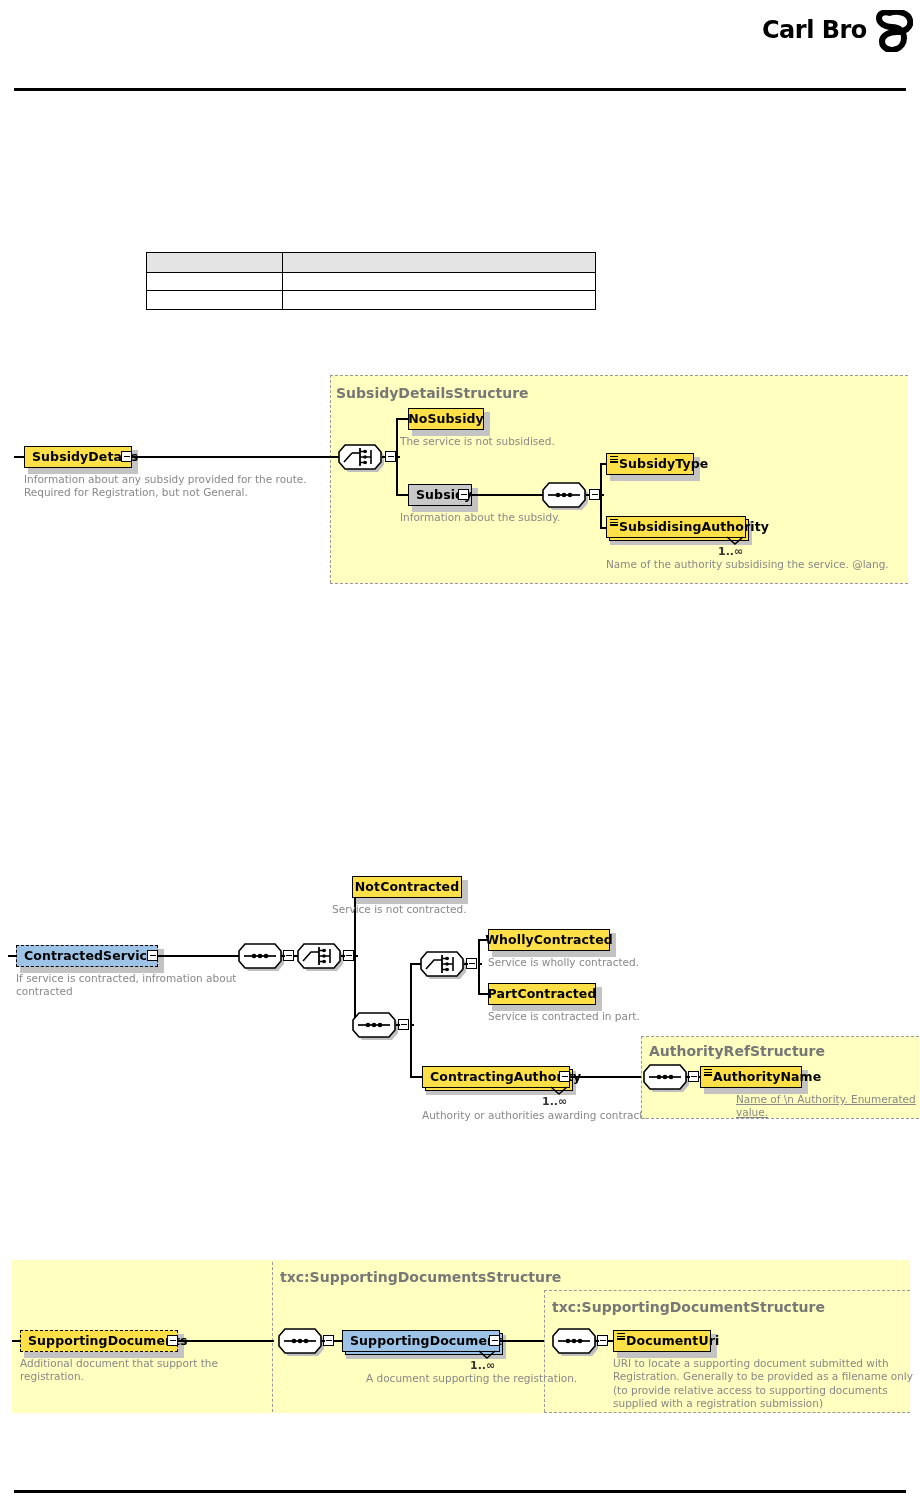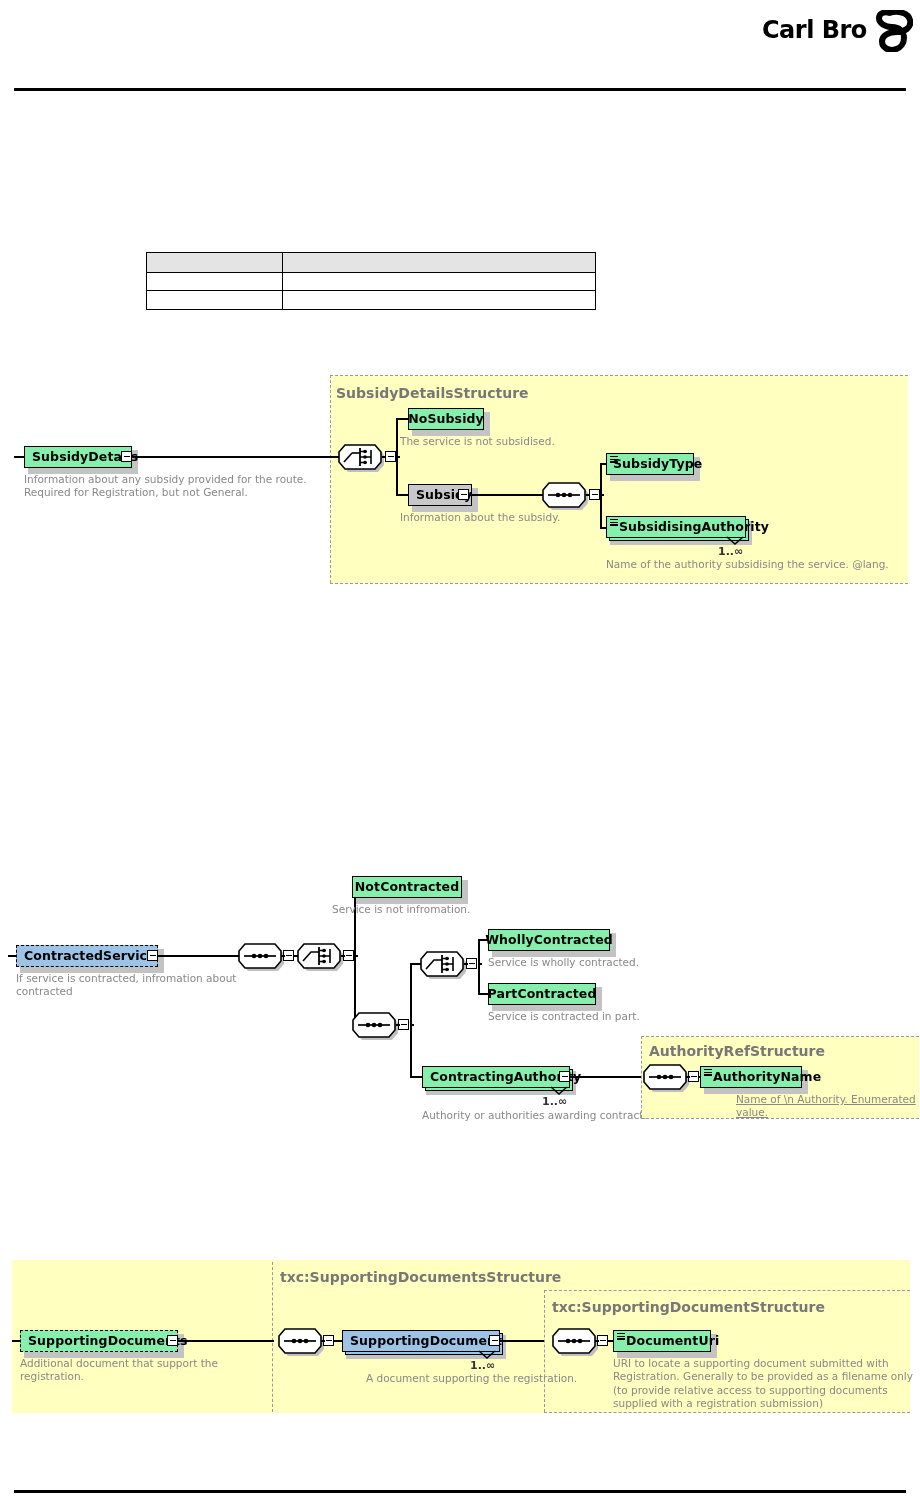--- a/index.html
+++ b/index.html
@@ -33,21 +33,21 @@
 
   
   .diagram{position:absolute;}
   .grp{position:absolute;background:#ffffc0;box-sizing:border-box;}
   .grplbl{position:absolute;font-size:14px;font-weight:bold;color:#777;
           font-family:"DejaVu Sans","Liberation Sans",sans-serif;white-space:nowrap;}
   .vdash{position:absolute;width:0;border-left:1.6px dashed #999;}
   .hdash{position:absolute;height:0;border-top:1.6px dashed #999;}
 
   
-  .ebox{position:absolute;box-sizing:border-box;border:1.6px solid #000;background:#86efac;
+  .ebox{position:absolute;box-sizing:border-box;border:1.6px solid #000;background:#fde047;
         display:flex;align-items:center;height:22px;padding:0 7px;white-space:nowrap;}
   .ebox span.lbl{font-size:12.5px;font-weight:bold;color:#000;letter-spacing:0.1px;
         font-family:"DejaVu Sans","Liberation Sans",sans-serif;line-height:1;}
   .ebox.dashed{border:1.6px dashed #000;}
   .ebox.blue{background:#9dc3e6;}
   .ebox.gray{background:#c8c8c8;}
   .eshadow{position:absolute;background:#c3c3c3;}
 
   
   .tick{position:absolute;left:3px;top:2px;width:8px;height:7px;}
@@ -178,21 +178,21 @@
   <div class="exp" style="left:589px;top:489px;"></div>
   <div class="ln lnh" style="left:586px;top:494px;width:4px;"></div>
 
   <div class="ln lnv" style="left:600px;top:463px;height:64px;"></div>
   <div class="ln lnh" style="left:600px;top:463px;width:8px;"></div>
   <div class="ln lnh" style="left:600px;top:527px;width:8px;"></div>
   <div class="ln lnh" style="left:600px;top:494px;width:4px;"></div>
 
   <div class="eshadow" style="left:610px;top:475px;width:90px;height:6px;"></div>
   <div class="eshadow" style="left:694px;top:457px;width:6px;height:22px;"></div>
-  <div class="ebox" style="left:606px;top:453px;width:88px;padding-left:6px;">
+  <div class="ebox" style="left:606px;top:453px;width:88px;padding-left:12px;">
     <span class="tick">
         <i></i>
         <i></i>
         <i></i>
       </span>
     <span class="lbl">SubsidyType</span>
   </div>
 
   <div class="eshadow" style="left:610px;top:539px;width:142px;height:6px;"></div>
   <div class="eshadow" style="left:746px;top:521px;width:6px;height:22px;"></div>
@@ -261,21 +261,21 @@
   <div class="ln lnv" style="left:354px;top:886px;height:140px;"></div>
   <div class="ln lnh" style="left:354px;top:886px;width:16px;"></div>
   <div class="ln lnh" style="left:354px;top:1024px;width:16px;"></div>
   <div class="ln lnh" style="left:354px;top:955px;width:4px;"></div>
 
   <div class="eshadow" style="left:356px;top:898px;width:112px;height:6px;"></div>
   <div class="eshadow" style="left:462px;top:880px;width:6px;height:22px;"></div>
   <div class="ebox" style="left:352px;top:876px;width:110px;justify-content:center;">
     <span class="lbl">NotContracted</span>
   </div>
-  <div class="note" style="left:332px;top:903px;width:250px;">Service is not infromation.</div>
+  <div class="note" style="left:332px;top:903px;width:250px;">Service is not contracted.</div>
 
   <div class="comp" style="left:352px;top:1012px;">
     <svg class="cshadow" viewBox="0 0 44 26">
         <polygon points="7,1 37,1 43,8 43,18 37,25 7,25 1,18 1,8" fill="#c0c0c0"></polygon>
       </svg>
     <svg class="oct" viewBox="0 0 44 26">
       <polygon points="7,1 37,1 43,8 43,18 37,25 7,25 1,18 1,8" fill="#fff" stroke="#000" stroke-width="1.6"></polygon>
       <path d="M6 13 L38 13" stroke="#000" stroke-width="1.7"></path>
       <circle cx="16" cy="13" r="2.3" fill="#000"></circle>
       <circle cx="22" cy="13" r="2.3" fill="#000"></circle>

